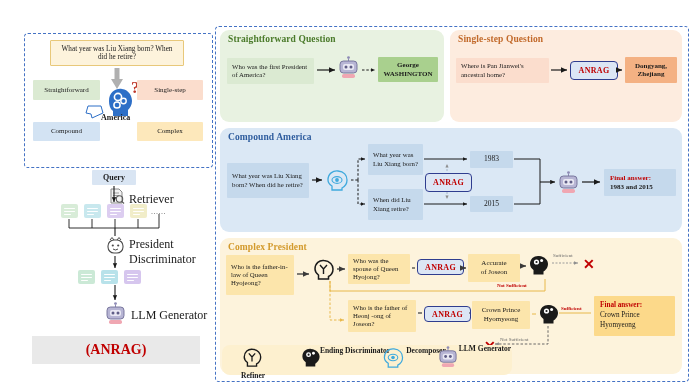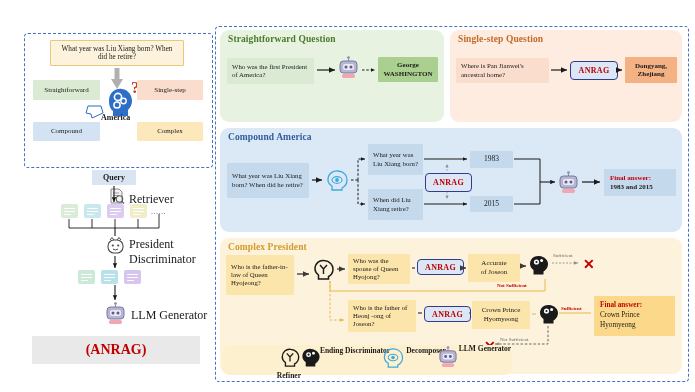--- a/index.html
+++ b/index.html
@@ -351,21 +351,21 @@
   <path d="M418,313 L422,313" stroke="#3a3a3a" stroke-width="1.2" fill="none"></path>
   <path d="M469,313 L470,313" stroke="#3a3a3a" stroke-width="1.2" fill="none"></path>
   <path d="M532,314 L536,314" stroke="#e8b84b" stroke-width="1" fill="none"></path>
   <path d="M559,313 L591,313" stroke="#e8b84b" stroke-width="1" fill="none"></path>
 
   <path d="M548,326 L548,344 L495,344" stroke="#5a5a5a" stroke-width=".9" stroke-dasharray="2.5,1.8" marker-end="url(#gy)" fill="none"></path>
 </svg>
 
 <div class="abs" style="left:222px;top:345px;width:290px;height:30px;background:#fdf0cf;border-radius:8px;"></div>
 
-<div class="abs" style="left:241px;top:347px;width:60px;text-align:right;">
+<div class="abs" style="left:241px;top:347px;width:60px;text-align:left;">
   <svg width="22" height="21" viewBox="0 0 23 23" style="position:relative;">
     <path d="M3,11 C3,5 7.5,2 12,2.5 C18,3 21,7 21,11 C21,14.5 18.5,17.5 16.5,18.5 L16.5,21 L6.5,21 L6.5,17 C4.5,15.5 3,13.5 3,11 Z" fill="none" stroke="#1a1a1a" stroke-width="1.5"></path>
     <path d="M8,7 L11.5,11 L15,7 M11.5,11 L11.5,16" stroke="#1a1a1a" stroke-width="1.4" fill="none"></path>
   </svg>
   <div class="bold" style="font-size:7.5px;margin-top:-1px;">Refiner</div>
 </div>
 
 <div class="abs" style="left:300px;top:347px;width:110px;text-align:center;">
   <svg width="21" height="21" viewBox="0 0 21 22">
     <path d="M2,10 C2,4.5 6.5,1.5 11,2 C17,2.6 20,6.5 20,10 C20,13.5 17.5,16.5 15.5,17.5 L15.5,20.5 L5.5,20.5 L5.5,16 C3.5,14.5 2,12.5 2,10 Z" fill="#1a1a1a"></path>

